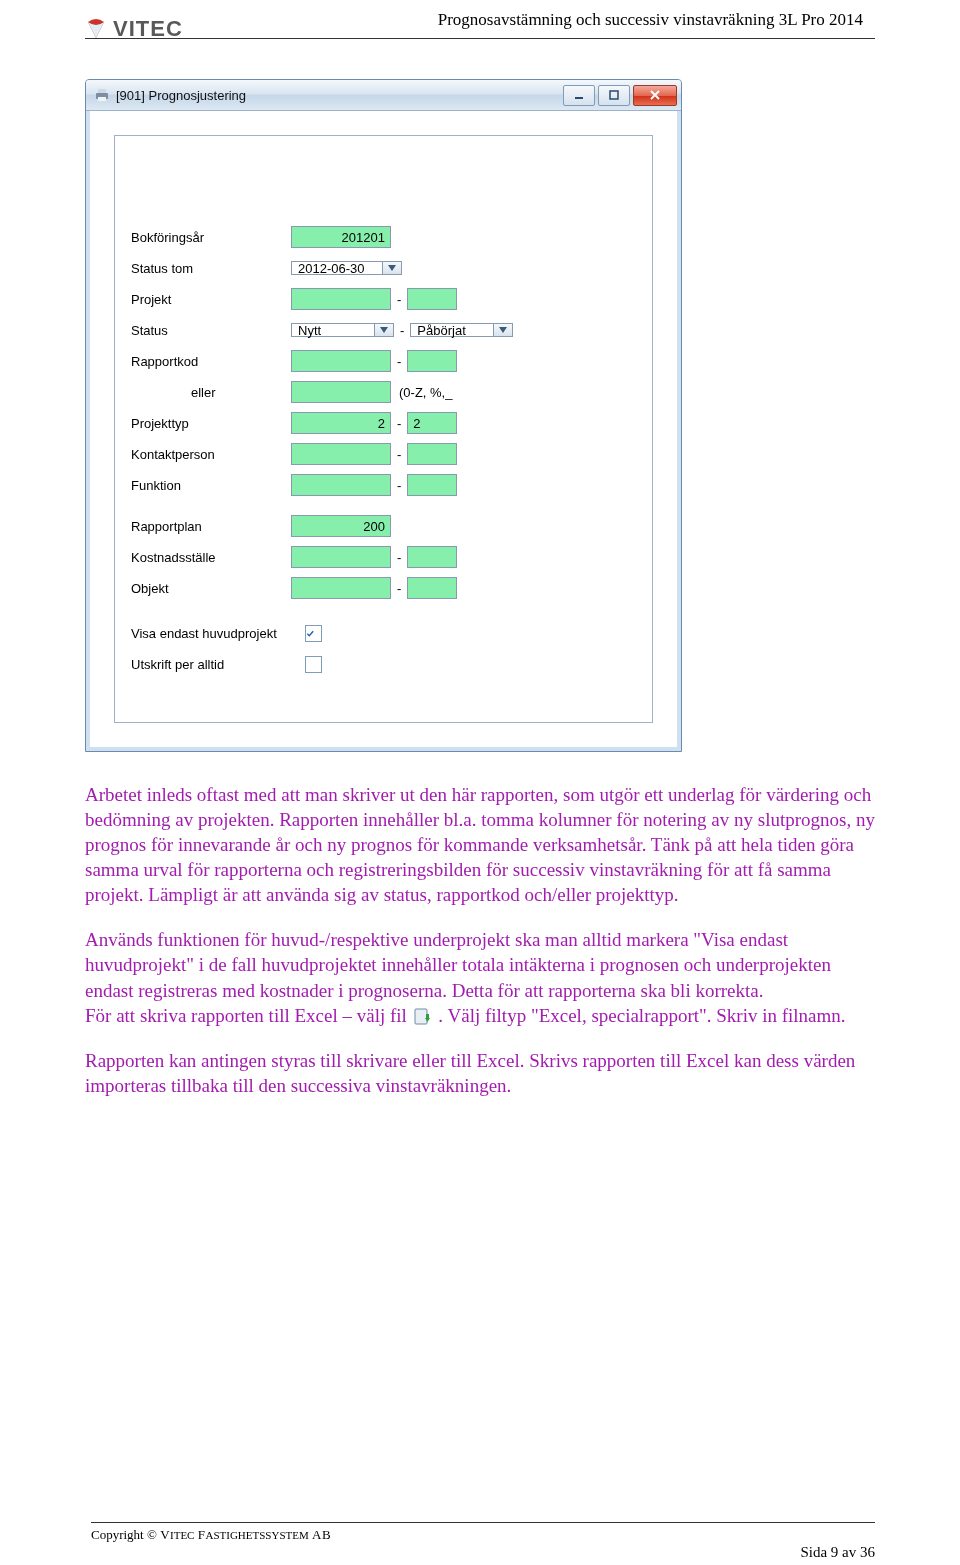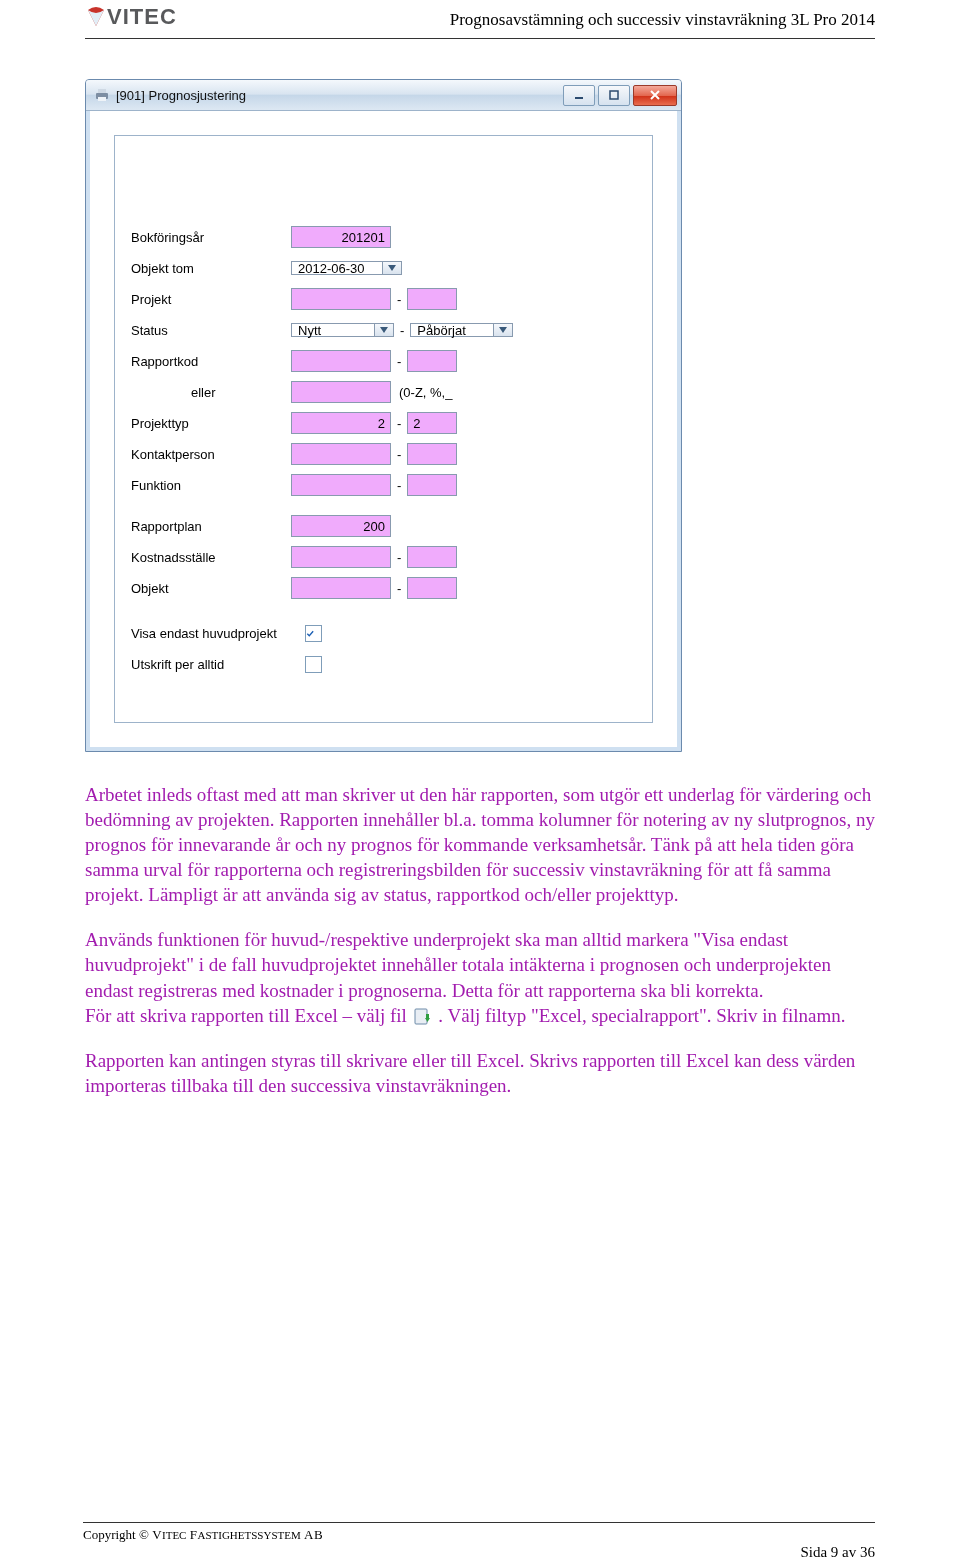--- a/index.html
+++ b/index.html
@@ -18,35 +18,36 @@
     box-sizing: border-box;
   }
   .header-line {
     position: relative;
     border-bottom: 1px solid #333;
     height: 38px;
   }
   .logo-wrap {
     position: absolute;
     left: 0;
-    top: 4px;
+    top: 16px;
     display: flex;
     align-items: center;
+    gap: 6px;
   }
   .logo-wrap svg { display: block; }
   .logo-text {
     font-family: Arial, sans-serif;
     font-weight: bold;
     letter-spacing: 1px;
     font-size: 22px;
     color: #58595b;
   }
   .header-title {
     position: absolute;
-    right: 0;
+    right: 12px;
     top: 10px;
     font-size: 17px;
   }
   
   .screenshot {
     width: 595px;
     margin-top: 40px;
     border: 1px solid #6b8aad;
     border-radius: 4px 4px 0 0;
     overflow: hidden;
@@ -111,21 +112,21 @@
     color: #000;
     font-family: Tahoma, Arial, sans-serif;
   }
   .form-label.indent { padding-left: 60px; width: 160px; box-sizing: border-box; }
   .field {
     border: 1px solid #889aaf;
     height: 22px;
     padding: 0 5px;
     font-family: Tahoma, Arial, sans-serif;
     font-size: 13px;
-    background: #f0abfc;
+    background: #86efac;
     box-sizing: border-box;
     text-align: right;
     display: inline-flex;
     align-items: center;
     justify-content: flex-end;
   }
   .field.left { justify-content: flex-start; text-align: left; }
   .field.w100 { width: 100px; }
   .field.w50 { width: 50px; }
   .dash { padding: 0 6px; color: #000; }
@@ -171,21 +172,21 @@
   }
   .body-text p { margin: 0 0 20px 0; }
   .inline-icon {
     display: inline-block;
     width: 18px; height: 17px;
     vertical-align: -3px;
     margin: 0 2px;
   }
   .footer {
     position: absolute;
-    left: 83px; right: 85px;
+    left: 91px; right: 85px;
     bottom: 22px;
   }
   .footer-line { border-top: 1px solid #333; padding-top: 4px; display: flex; }
   .copyright { font-size: 13px; }
   .smallcaps { font-variant: small-caps; letter-spacing: 0.5px; }
   .pagenum { position: absolute; right: 0; bottom: -18px; font-size: 15px; }
   .caret svg, .title-icon svg { display: block; }
 </style>
 </head>
 <body>
@@ -236,21 +237,21 @@
     </div>
     <div class="win-inner">
       <div class="form-panel">
 
         <div class="form-row">
           <span class="form-label">Bokföringsår</span>
           <span class="field w100">201201</span>
         </div>
 
         <div class="form-row">
-          <span class="form-label">Objekt tom</span>
+          <span class="form-label">Status tom</span>
           <span class="combo">
             <span class="ctext">2012-06-30</span>
             <span class="caret">
               <svg width="8" height="6" viewBox="0 0 8 6">
                   <path d="M0 0 L8 0 L4 6 Z" fill="#3a5a7a"></path>
                 </svg>
             </span>
           </span>
         </div>
 

